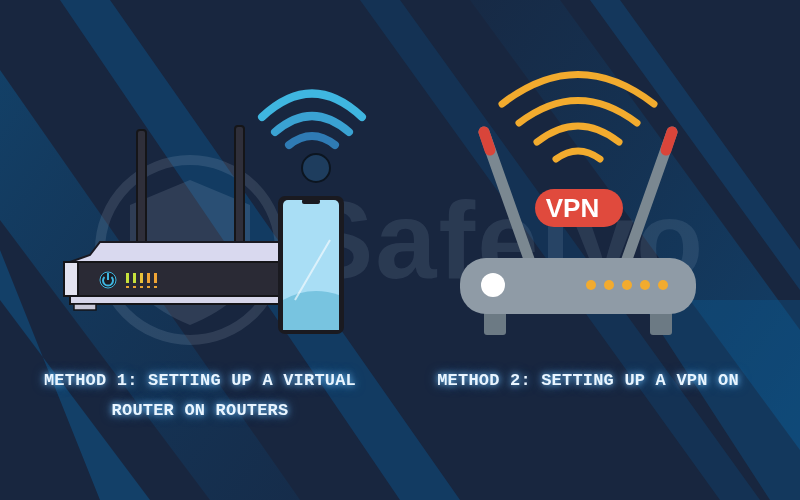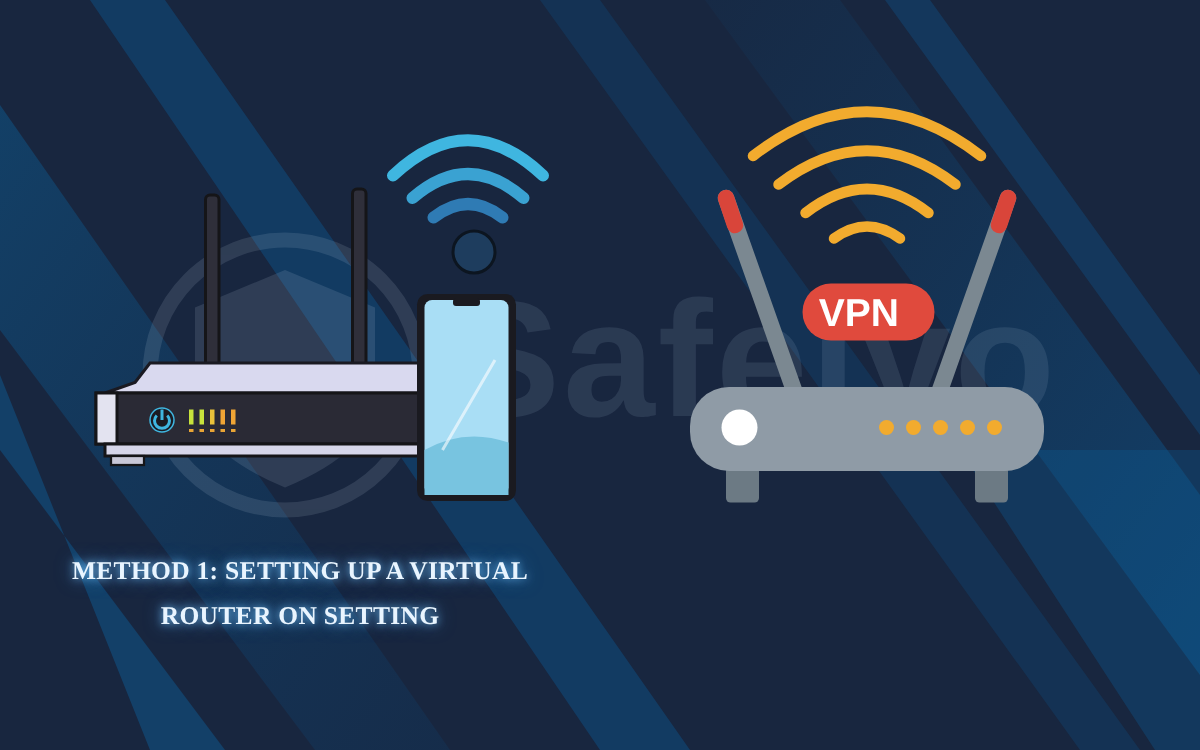--- a/index.html
+++ b/index.html
@@ -2,21 +2,21 @@
 <html><head>
 <meta charset="utf-8">
 <style>
   html, body { margin: 0; padding: 0; }
   body { width: 800px; height: 500px; overflow: hidden; background: #172640; font-family: "Liberation Sans", sans-serif; }
   .canvas { position: relative; width: 800px; height: 500px; overflow: hidden; background: #18263f; }
   .bg { position: absolute; inset: 0; }
   .art { position: absolute; inset: 0; }
   .caption {
     position: absolute; top: 366px; width: 380px; text-align: center;
-    color: #e9f5ff; font-family: Liberation Serif, serif; font-weight: bold;
+    color: #e9f5ff; font-family: Liberation Mono, monospace; font-weight: bold;
     font-size: 17px; line-height: 30px; letter-spacing: 0.2px;
     text-shadow: 0 0 6px rgba(120,200,255,0.9), 0 0 12px rgba(80,170,255,0.6);
   }
   .caption span { display: block; }
   .caption.left { left: 10px; }
   .caption.right { left: 398px; }
   .watermark {
     position: absolute; left: 300px; top: 185px; font-family: "Liberation Sans", sans-serif;
     font-size: 110px; font-weight: bold; color: rgba(170,190,215,0.13); letter-spacing: 2px;
     line-height: 1;
@@ -137,17 +137,18 @@
       </g>
 
       <rect x="535" y="189" width="88" height="38" rx="19" fill="#e04a3d"></rect>
     </g>
   </svg>
 
   <div class="vpn-text">VPN</div>
 
   <div class="caption left">
     <span>METHOD 1: SETTING UP A VIRTUAL</span>
-    <span>ROUTER ON SETTING</span>
+    <span>ROUTER ON ROUTERS</span>
   </div>
   <div class="caption right">
+    <span>METHOD 2: SETTING UP A VPN ON</span>
   </div>
 </div>
 
 </body></html>

